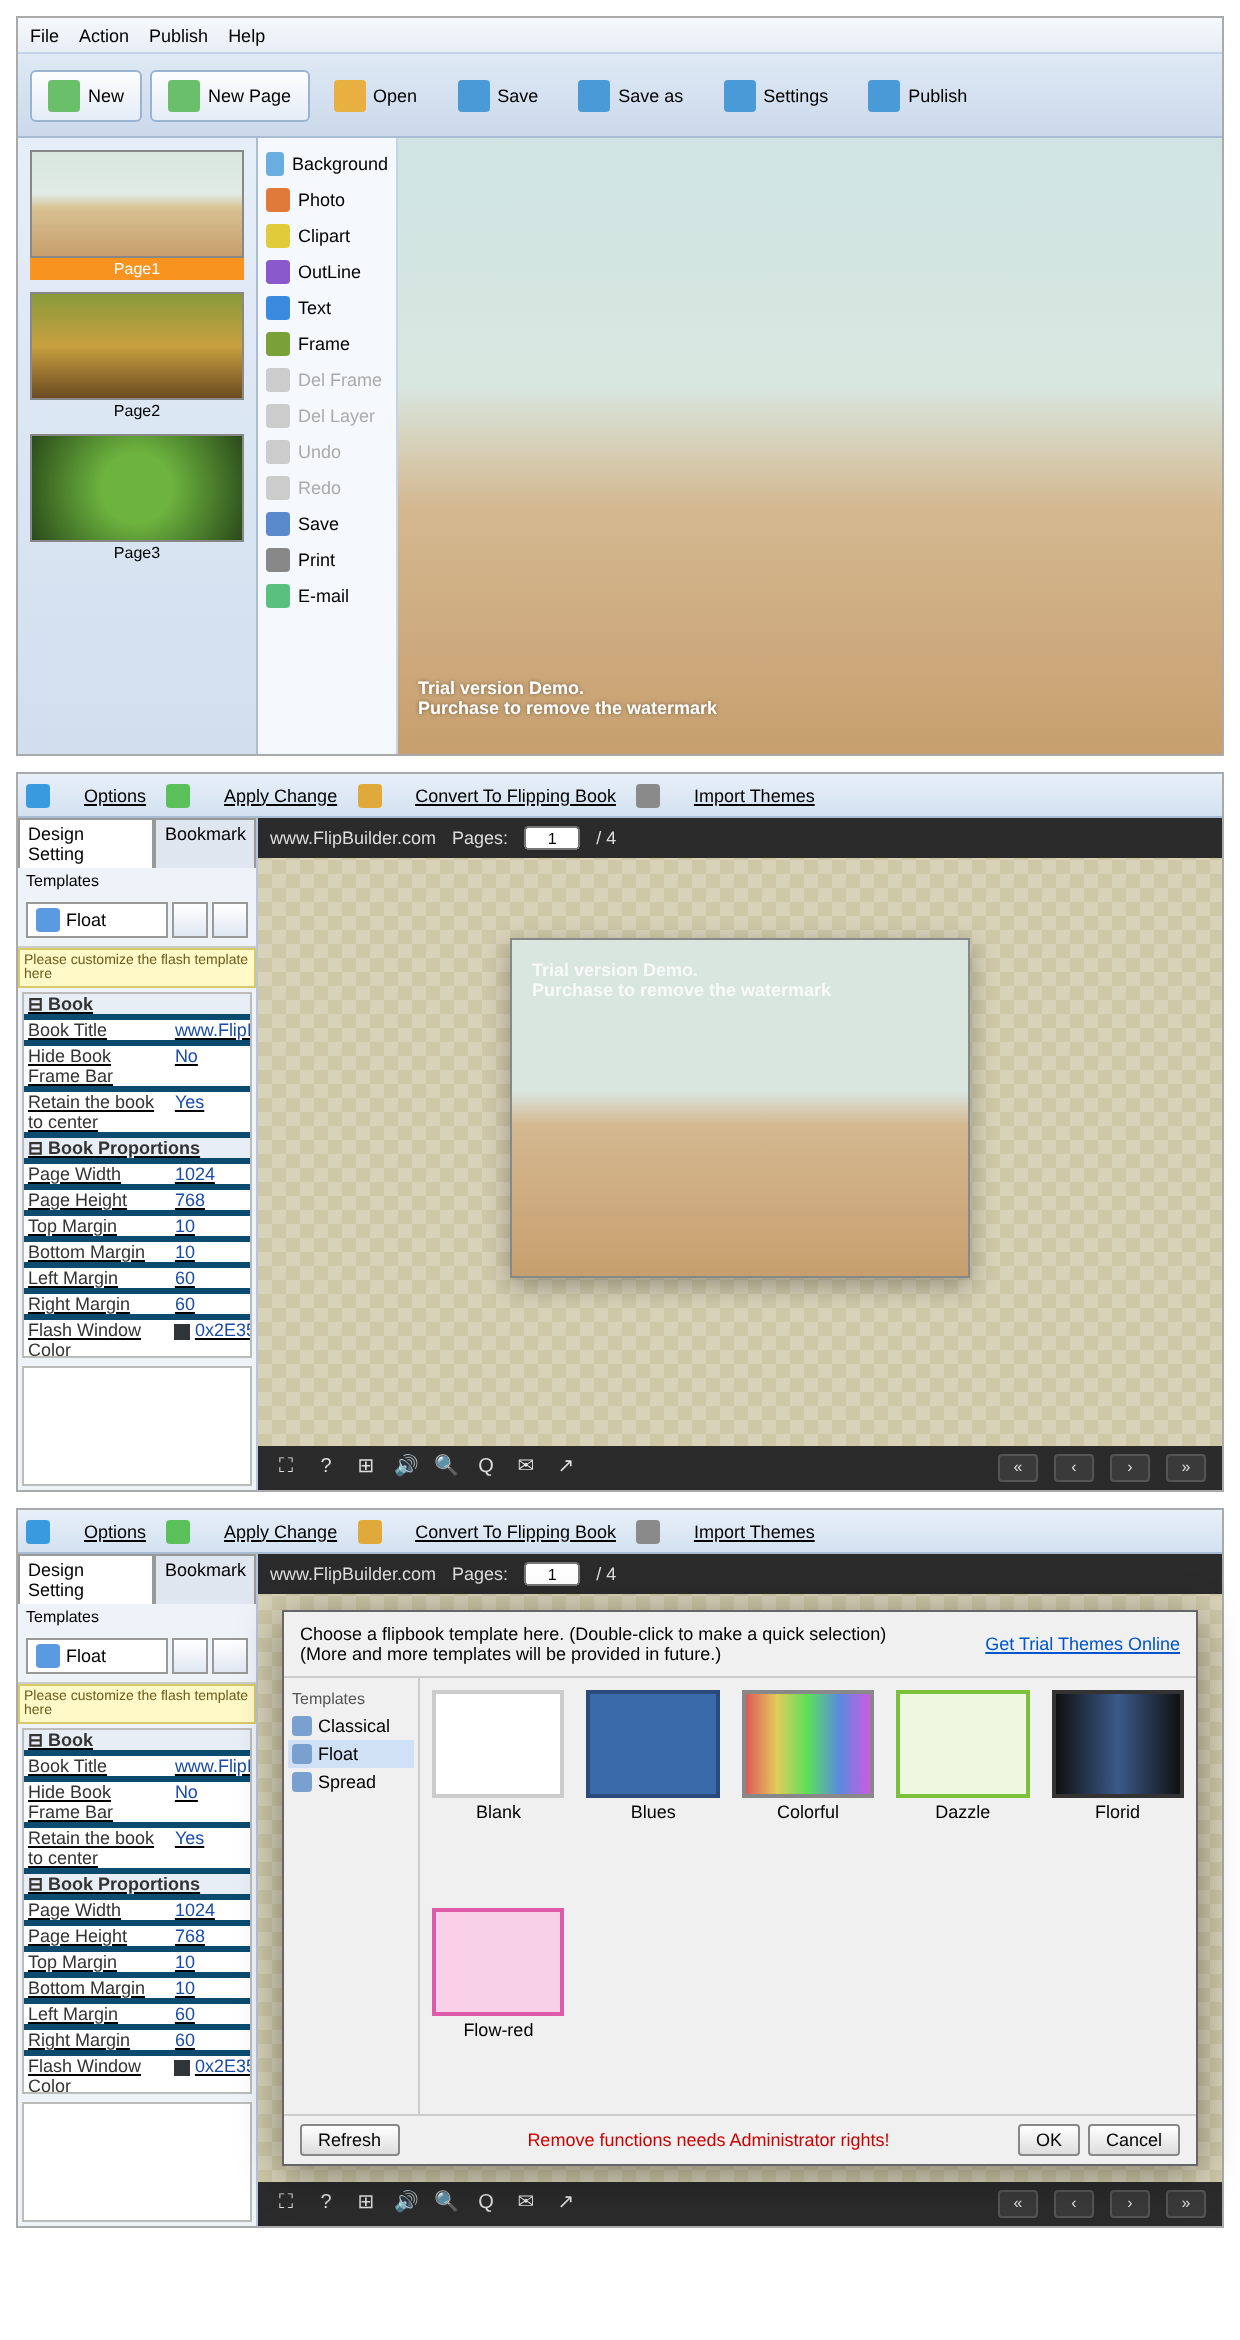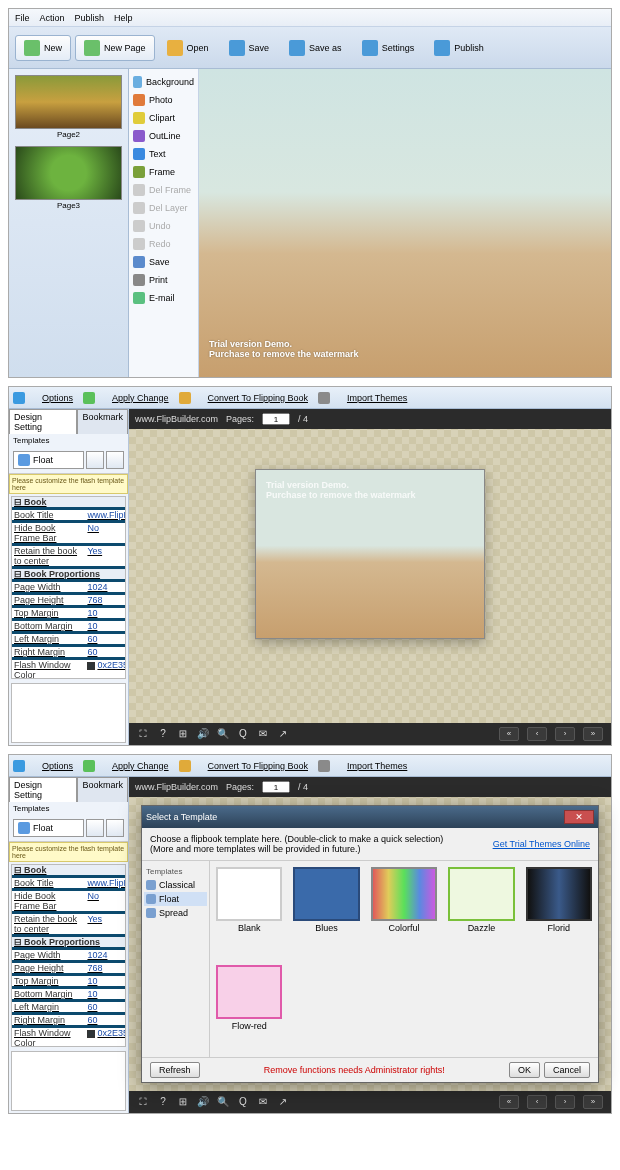--- a/index.html
+++ b/index.html
@@ -115,20 +115,24 @@
         <span class="icon16" style="background:#4a9ad8"></span>
         <span>Settings</span>
       </div>
       <div class="tbtn">
         <span class="icon16" style="background:#4a9ad8"></span>
         <span>Publish</span>
       </div>
     </div>
   <div class="body1">
     <div class="thumbs" id="thumbs">
+        <div class="thumb sel">
+          <div class="img wheat"></div>
+          <div class="cap">Page1</div>
+        </div>
         <div class="thumb">
           <div class="img forest"></div>
           <div class="cap">Page2</div>
         </div>
         <div class="thumb">
           <div class="img leaf"></div>
           <div class="cap">Page3</div>
         </div>
       </div>
     <div class="sidetools" id="sidetools">
@@ -429,24 +433,20 @@
         </div>
         <div class="grp">
           <span class="navbtn">«</span>
           <span class="navbtn">‹</span>
           <span class="navbtn">›</span>
           <span class="navbtn">»</span>
         </div>
       </div>
 
       <div class="dialog">
-        <div class="dlgtitle">
-          <span>Select a Template</span>
-          <span class="dlgclose">✕</span>
-        </div>
         <div class="dlginfo">
           <div>
             <div>Choose a flipbook template here. (Double-click to make a quick selection)</div>
             <div>(More and more templates will be provided in future.)</div>
           </div>
           <a>Get Trial Themes Online</a>
         </div>
         <div class="dlgbody">
           <div class="dlgside">
             <div class="hdr">Templates</div>

